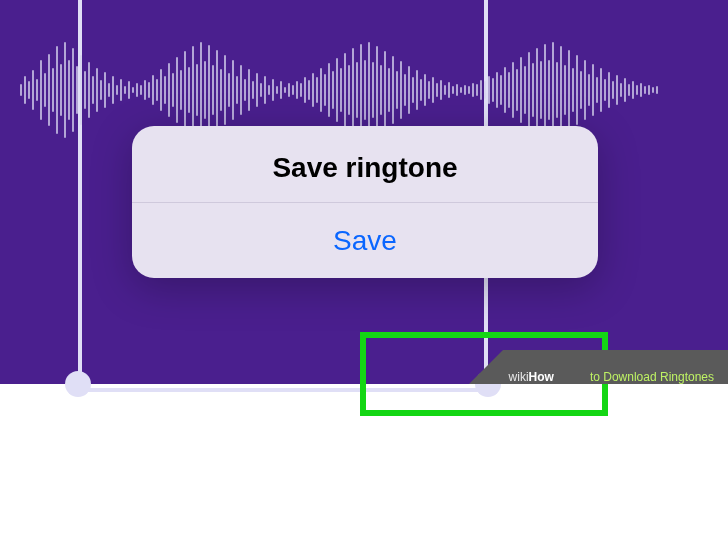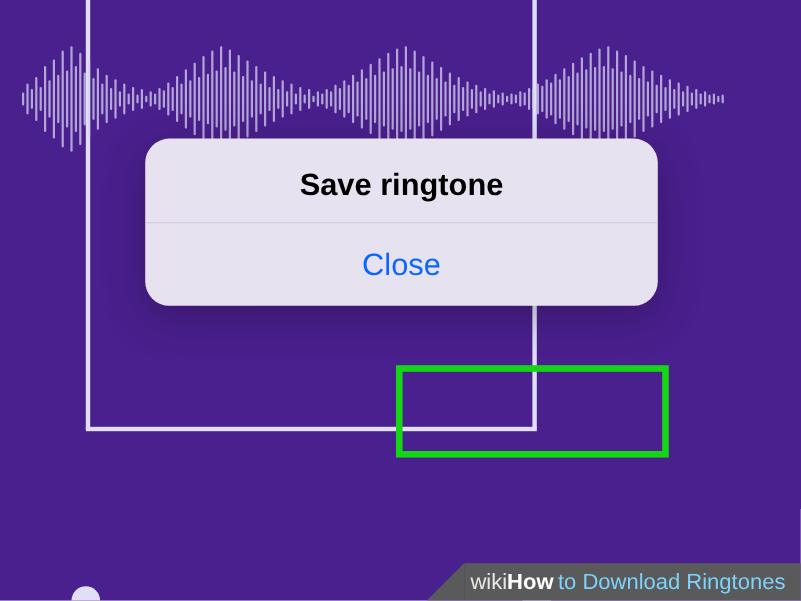--- a/index.html
+++ b/index.html
@@ -1,20 +1,20 @@
 <!DOCTYPE html>
 <html><head>
 <meta charset="utf-8">
 <style>
   * { margin: 0; padding: 0; box-sizing: border-box; }
   html, body { width: 728px; height: 546px; overflow: hidden; font-family: -apple-system, "Helvetica Neue", Arial, sans-serif; }
   .stage {
     position: relative;
     width: 728px;
-    height: 546px;
+    height: 384px;
     background: #4a1f8e;
   }
   
   .selection-frame {
     position: absolute;
     left: 78px;
     top: -40px;
     width: 410px;
     height: 430px;
     border: 4px solid #e0dff6;
@@ -129,29 +129,29 @@
     display: flex;
     align-items: stretch;
   }
   .caption .tri {
     width: 34px;
     background: linear-gradient(135deg, transparent 49%, #5a5a5a 51%);
   }
   .caption .body {
     background: #5a5a5a;
     color: #fff;
-    font-size: 20px;
-    display: flex;
-    align-items: center;
+    font-size: 12px;
+    display: flex;
+    align-items: flex-end;
     padding: 0 14px 0 6px;
     white-space: nowrap;
   }
   .caption .body .wiki { font-weight: 400; color: #e8e8e8; }
   .caption .body .how { font-weight: 700; color: #fff; margin-right: 4px; }
-  .caption .body .rest { font-weight: 400; color: #7dd3fc; }
+  .caption .body .rest { font-weight: 400; color: #bef264; margin-left: 32px; }
 </style>
 </head>
 <body>
 
 <div class="stage">
 
   <div class="selection-frame"></div>
   <div class="baseline"></div>
   <div class="handle left"></div>
   <div class="handle right"></div>
@@ -315,21 +315,21 @@
       <span style="height: 14px;"></span>
       <span style="height: 8px;"></span>
       <span style="height: 10px;"></span>
       <span style="height: 6px;"></span>
       <span style="height: 8px;"></span>
     </div>
 
   <div class="dialog">
     <div class="dialog-title">Save ringtone</div>
     <div class="button-row">
-      <button class="dlg-btn close">Close</button>
+      <button class="dlg-btn close">Save</button>
     </div>
   </div>
 
   <div class="highlight-box"></div>
 
   <div class="caption">
     <div class="tri"></div>
     <div class="body">
       <span class="wiki">wiki</span>
         <span class="how">How</span>

